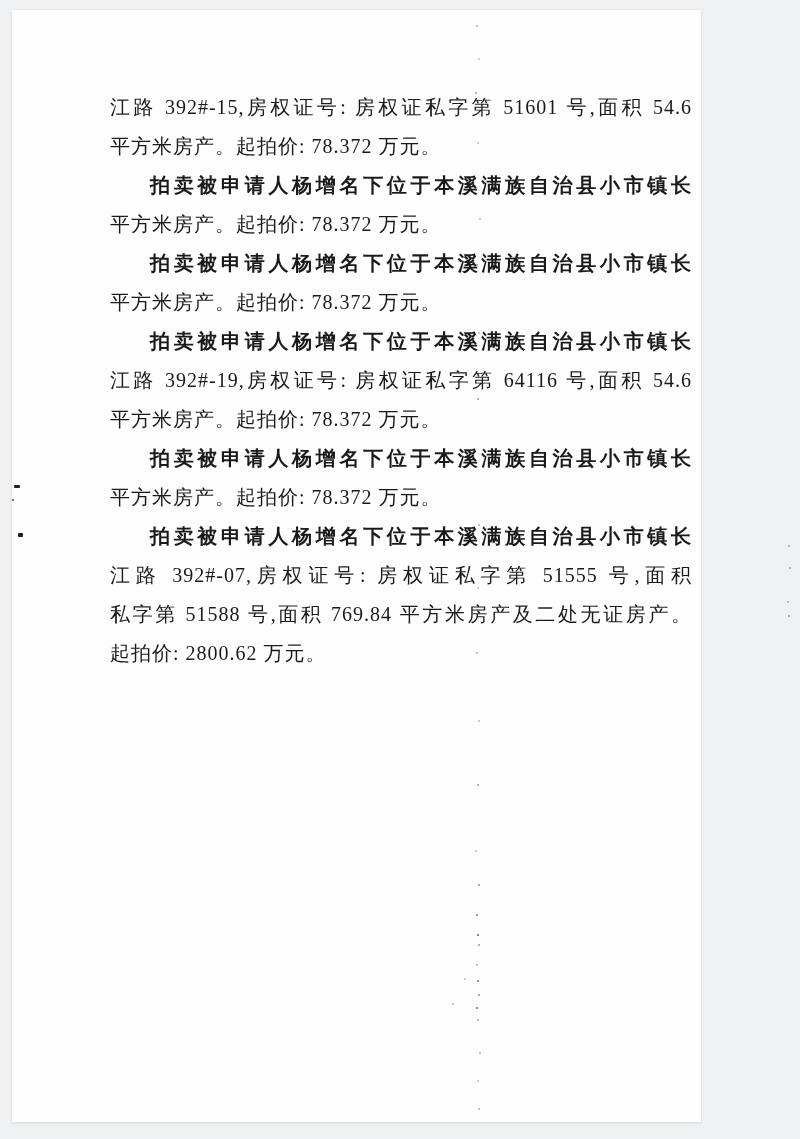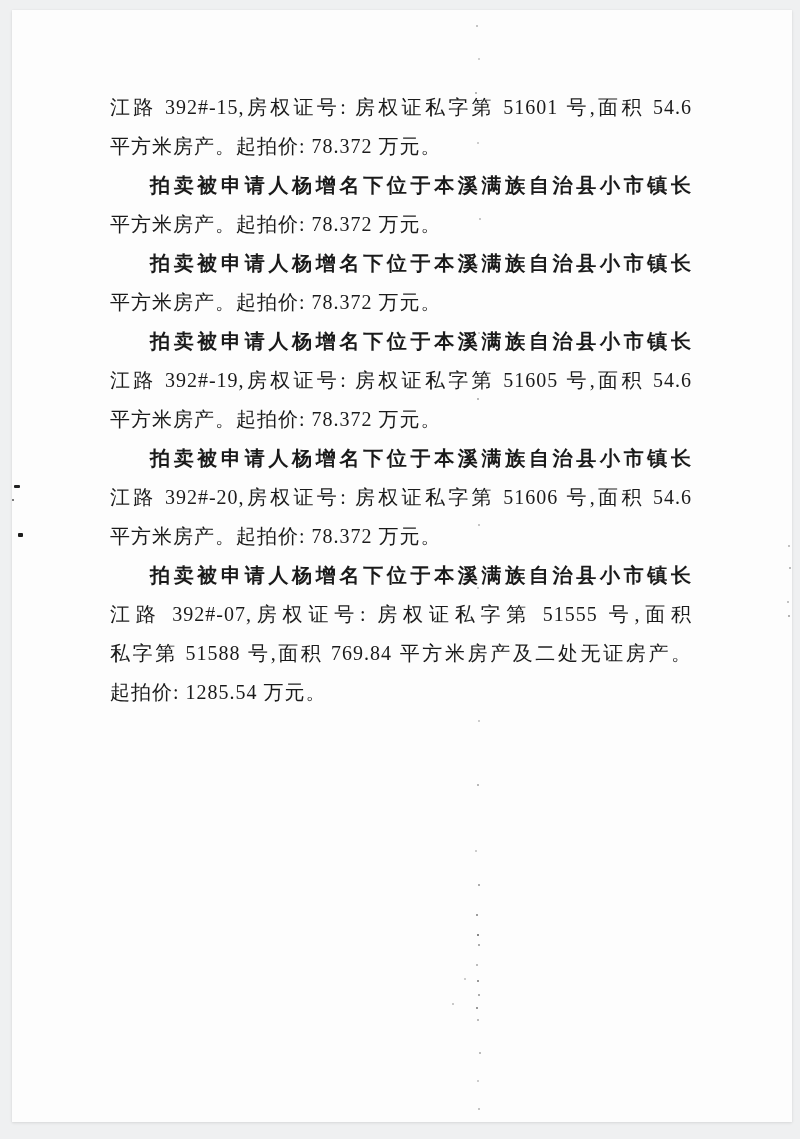--- a/index.html
+++ b/index.html
@@ -10,21 +10,21 @@
   * { margin: 0; padding: 0; box-sizing: border-box; }
   html, body {
     width: 800px; height: 1139px;
     background: var(--canvas-bg);
     font-family: "Liberation Serif", "DejaVu Serif", serif;
     overflow: hidden;
   }
   .page {
     position: absolute;
     left: 12px; top: 10px;
-    width: 780px; height: 1112px;
+    width: 689px; height: 1112px;
     background: var(--page-bg);
     box-shadow: 0 1px 3px rgba(0,0,0,0.10), 0 0 1px rgba(0,0,0,0.06);
   }
   .text-block {
     position: absolute;
     left: 98px; top: 78px;
     width: 582px;
     color: var(--ink);
   }
   .ln {
@@ -92,29 +92,28 @@
 <div class="page">
 
   <div class="text-block">
     <div class="ln j">江路 392#-15,房权证号: 房权证私字第 51601 号,面积 54.6</div>
     <div class="ln">平方米房产。起拍价: 78.372 万元。</div>
     <div class="ln j ind">拍卖被申请人杨增名下位于本溪满族自治县小市镇长</div>
     <div class="ln">平方米房产。起拍价: 78.372 万元。</div>
     <div class="ln j ind">拍卖被申请人杨增名下位于本溪满族自治县小市镇长</div>
     <div class="ln">平方米房产。起拍价: 78.372 万元。</div>
     <div class="ln j ind">拍卖被申请人杨增名下位于本溪满族自治县小市镇长</div>
-    <div class="ln j">江路 392#-19,房权证号: 房权证私字第 51605 号,面积 54.6</div>
+    <div class="ln j">江路 392#-19,房权证号: 房权证私字第 64116 号,面积 54.6</div>
     <div class="ln">平方米房产。起拍价: 78.372 万元。</div>
     <div class="ln j ind">拍卖被申请人杨增名下位于本溪满族自治县小市镇长</div>
-    <div class="ln j">江路 392#-20,房权证号: 房权证私字第 51606 号,面积 54.6</div>
     <div class="ln">平方米房产。起拍价: 78.372 万元。</div>
     <div class="ln j ind">拍卖被申请人杨增名下位于本溪满族自治县小市镇长</div>
     <div class="ln j">江路 392#-07,房权证号: 房权证私字第 51555 号,面积</div>
     <div class="ln j">私字第 51588 号,面积 769.84 平方米房产及二处无证房产。</div>
-    <div class="ln">起拍价: 1285.54 万元。</div>
+    <div class="ln">起拍价: 2800.62 万元。</div>
   </div>
 
   <div class="fold-dots"></div>
   <div class="speck speck-a"></div>
   <div class="speck speck-b"></div>
   <div class="speck speck-c"></div>
 
 </div>
 
 </body></html>

